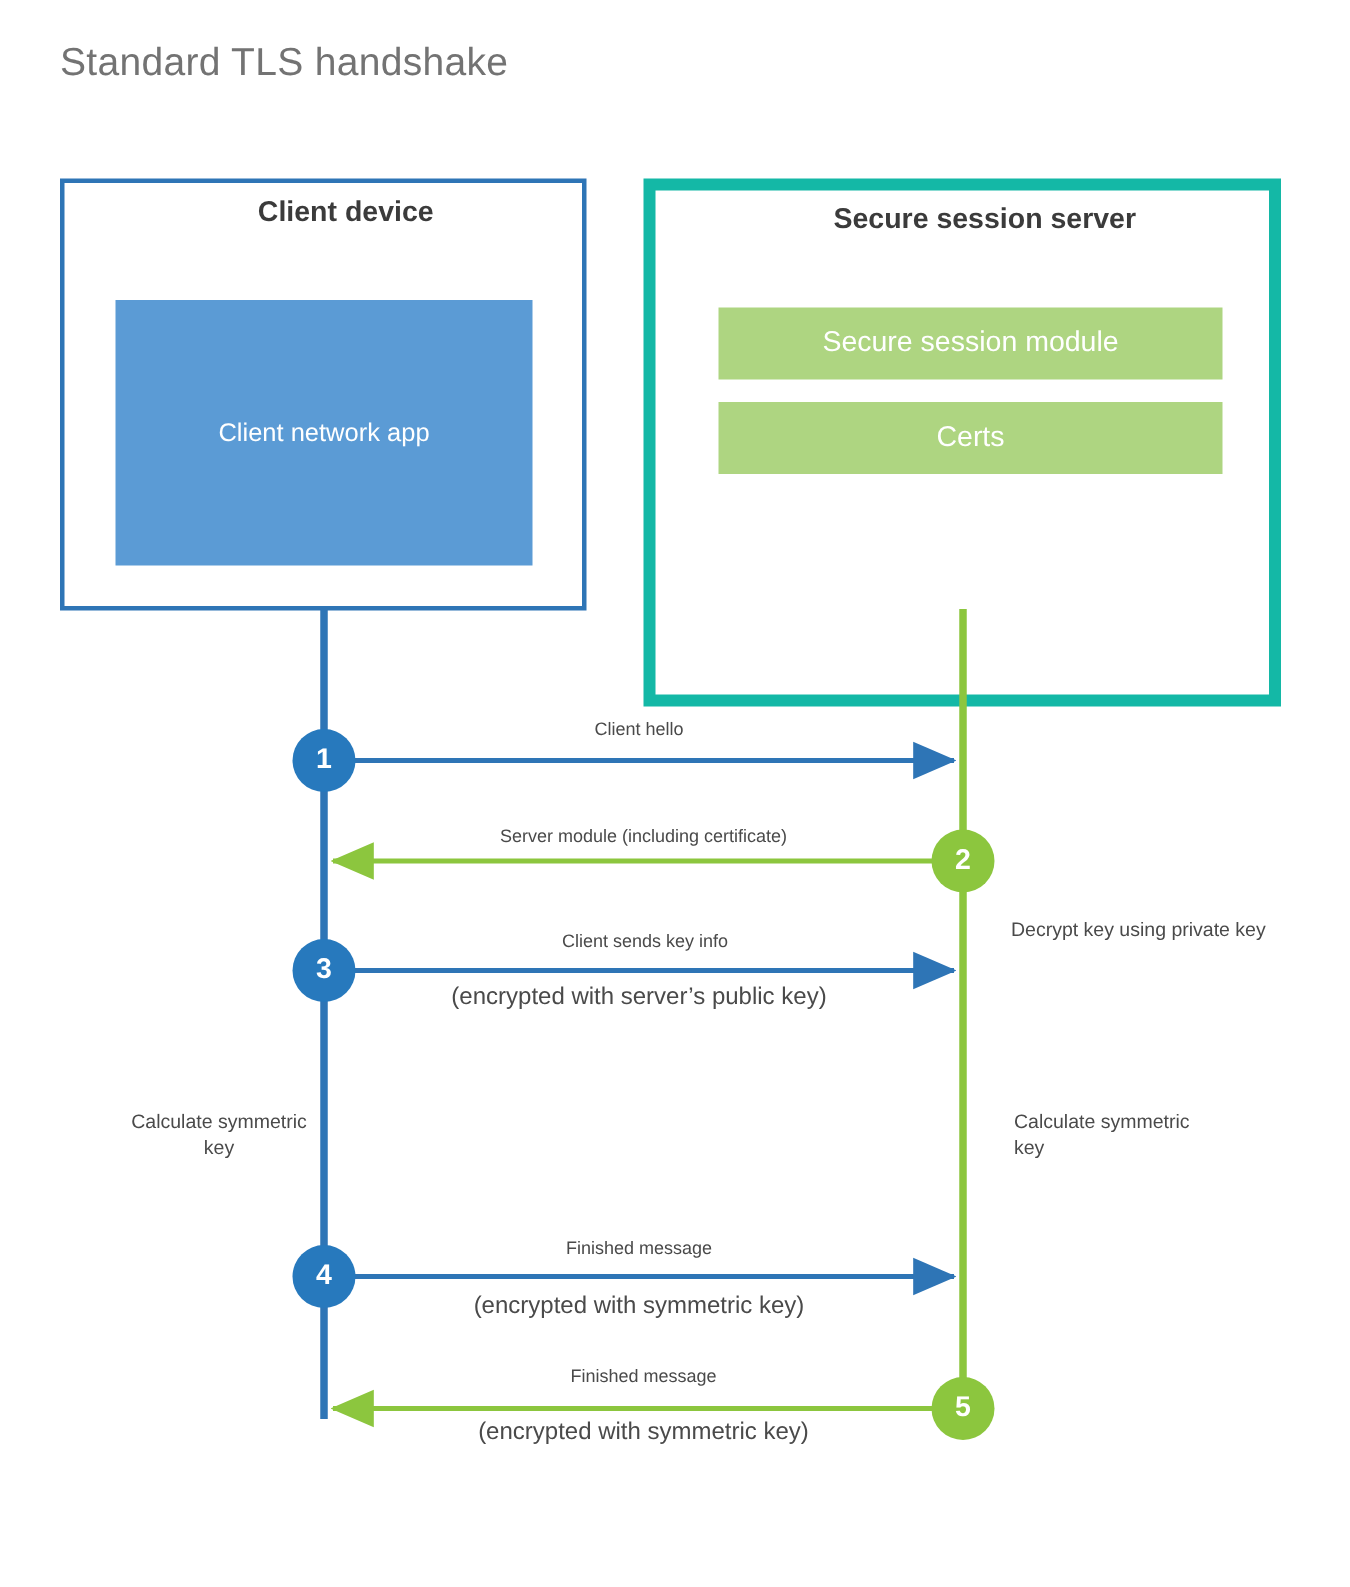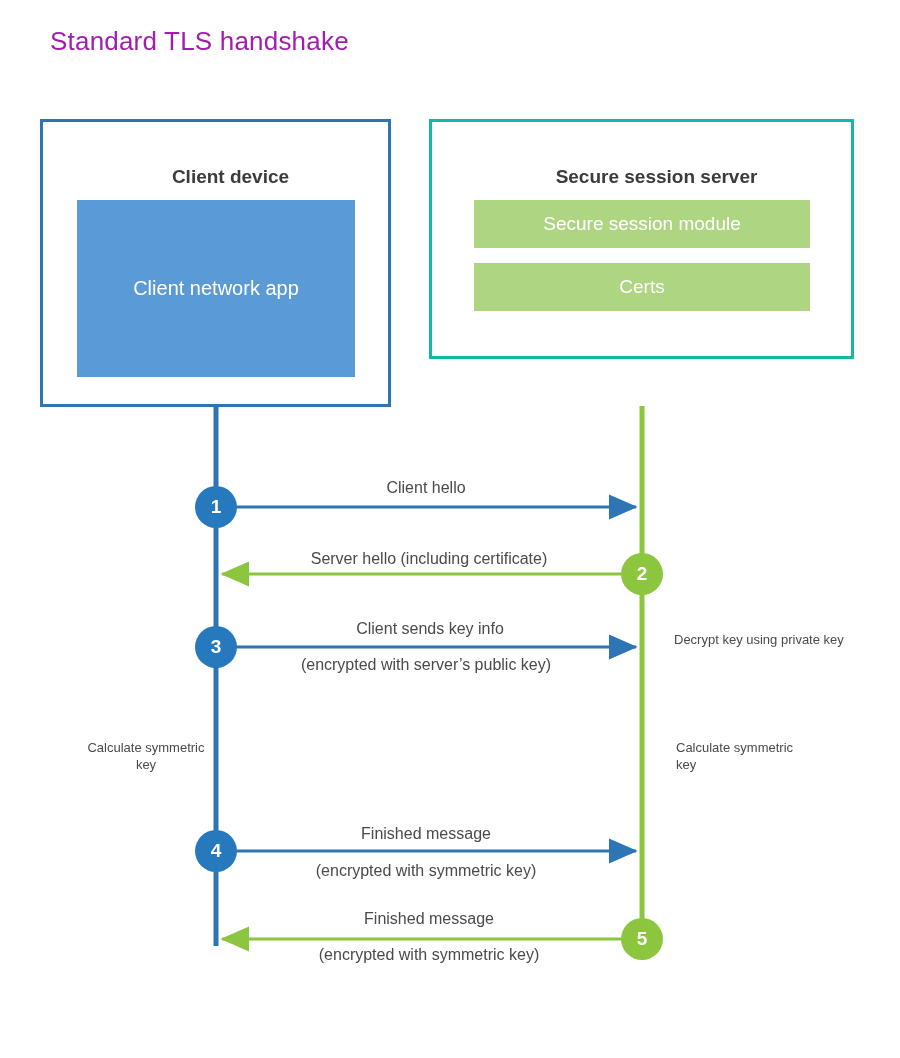--- a/index.html
+++ b/index.html
@@ -14,71 +14,71 @@
     position: relative;
     overflow: hidden;
     font-family: "Liberation Sans", sans-serif;
     color: #4a4a4a;
     -webkit-font-smoothing: antialiased;
   }
 
   
   #diagram-title {
     position: absolute;
-    left: 50px;
+    left: 40px;
     top: 26px;
     font-size: 26px;
     font-weight: 400;
     letter-spacing: 0.2px;
-    color: #a21caf;
+    color: #737373;
     white-space: nowrap;
   }
 
   
   .participant-box {
     position: absolute;
     background: #ffffff;
     box-sizing: border-box;
   }
   #client-device-box {
     left: 40px;
     top: 119px;
     width: 351px;
     height: 288px;
     border: 3px solid #2e75b6;
   }
   #secure-server-box {
     left: 429px;
     top: 119px;
     width: 425px;
-    height: 240px;
-    border: 3px solid #14b8a6;
+    height: 352px;
+    border: 8px solid #14b8a6;
   }
   .participant-title {
     position: absolute;
     left: 0;
     right: 0;
-    top: 44px;
+    top: 9px;
     text-align: center;
     font-size: 19px;
     font-weight: bold;
     color: #3b3b3b;
     padding-left: 30px;
   }
 
   
   #client-network-app {
     position: absolute;
     left: 34px;
     top: 78px;
     width: 278px;
     height: 177px;
     background: #5b9bd5;
     color: #ffffff;
-    font-size: 20px;
+    font-size: 17px;
     line-height: 27px;
     display: flex;
     align-items: center;
     justify-content: center;
     text-align: center;
     padding: 0 10px;
     box-sizing: border-box;
   }
   .server-module {
     position: absolute;
@@ -122,21 +122,21 @@
   .step-circle.client { background: #2779bd; }
   .step-circle.server { background: #8cc63e; }
 
   
   .msg-label {
     position: absolute;
     text-align: center;
     color: #4a4a4a;
     white-space: nowrap;
   }
-  .msg-label.primary { font-size: 16px; }
+  .msg-label.primary { font-size: 12px; }
   .msg-label.secondary { font-size: 16px; }
 
   
   .side-note {
     position: absolute;
     font-size: 13px;
     line-height: 17px;
     color: #4a4a4a;
   }
 </style>
@@ -186,28 +186,28 @@
 <div class="step-circle server" style="left:621px; top:553px;">2</div>
 
 <div class="step-circle client" style="left:195px; top:626px;">3</div>
 
 <div class="step-circle client" style="left:195px; top:830px;">4</div>
 
 <div class="step-circle server" style="left:621px; top:918px;">5</div>
 
 <div class="msg-label primary" style="left:216px; top:479px; width:420px;">Client hello</div>
 
-<div class="msg-label primary" style="left:222px; top:550px; width:414px;">Server hello (including certificate)</div>
+<div class="msg-label primary" style="left:222px; top:550px; width:414px;">Server module (including certificate)</div>
 
 <div class="msg-label primary" style="left:220px; top:620px; width:420px;">Client sends key info</div>
 <div class="msg-label secondary" style="left:216px; top:656px; width:420px;">(encrypted with server’s public key)</div>
 
 <div class="msg-label primary" style="left:216px; top:825px; width:420px;">Finished message</div>
 <div class="msg-label secondary" style="left:216px; top:862px; width:420px;">(encrypted with symmetric key)</div>
 
 <div class="msg-label primary" style="left:222px; top:910px; width:414px;">Finished message</div>
 <div class="msg-label secondary" style="left:222px; top:946px; width:414px;">(encrypted with symmetric key)</div>
 
-<div class="side-note" style="left:674px; top:631px; width:180px;">Decrypt key using private key</div>
+<div class="side-note" style="left:674px; top:611px; width:180px;">Decrypt key using private key</div>
 
 <div class="side-note" style="left:86px; top:739px; width:120px; text-align:center;">Calculate symmetric key</div>
 
 <div class="side-note" style="left:676px; top:739px; width:140px;">Calculate symmetric key</div>
 
 </body></html>

